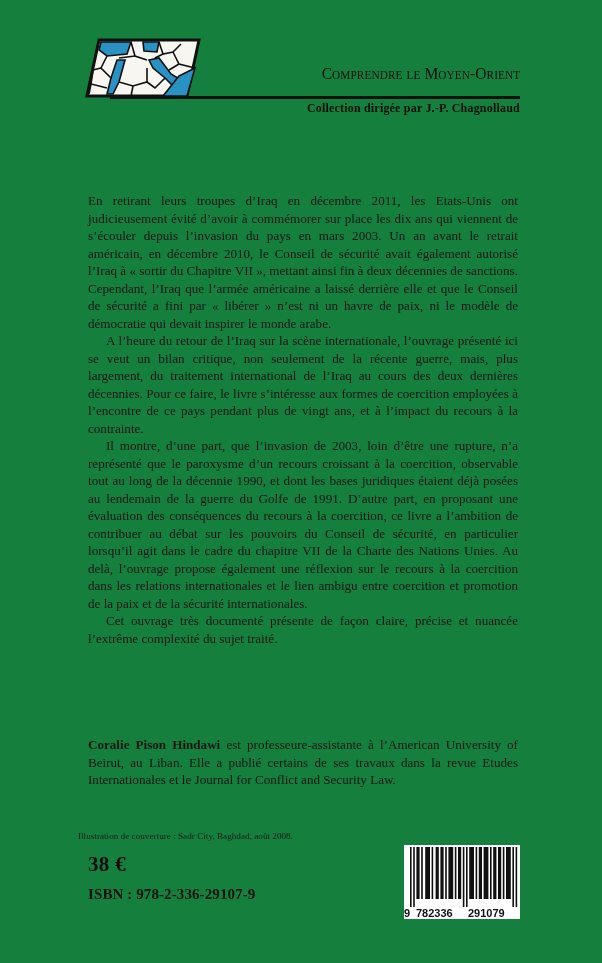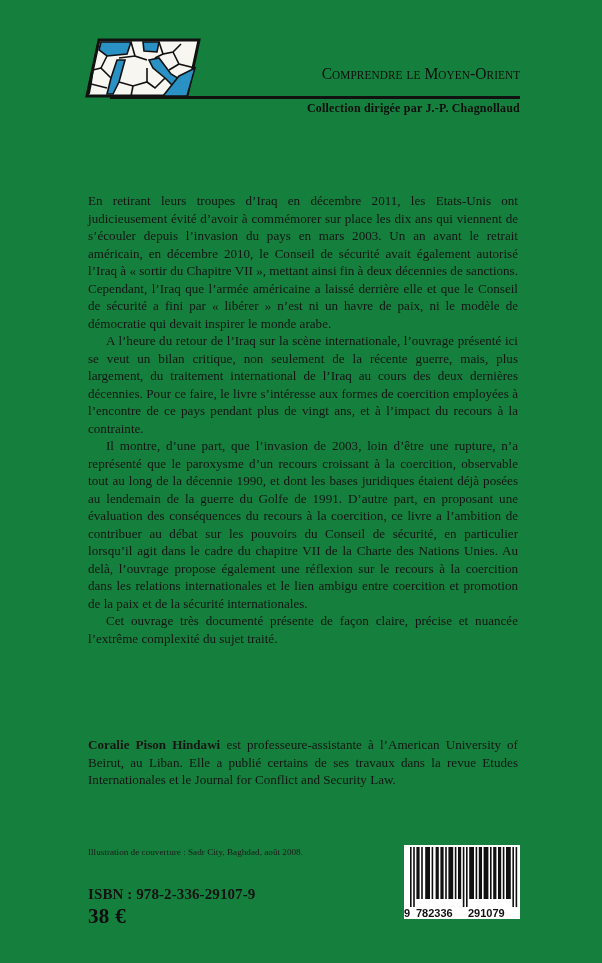--- a/index.html
+++ b/index.html
@@ -114,44 +114,43 @@
   }
   .bio .name {
     font-weight: bold;
   }
   .bio .ital { }
   .bio .rom  { font-style: normal; }
 
   
   .credits {
     position: absolute;
-    left: 88px;
+    left: 78px;
     top: 830px;
     width: 300px;
     font-size: 9.2px;
     line-height: 12.5px;
     color: #1a1a1a;
-    margin-top: 16px;
   }
   .credits div { white-space: nowrap; }
 
   
   .isbn {
     position: absolute;
     left: 88px;
     top: 886px;
     font-size: 15px;
     font-weight: bold;
     color: #121212;
     letter-spacing: 0.1px;
   }
   .price {
     position: absolute;
     left: 88px;
-    top: 904px;
+    top: 852px;
     font-size: 21px;
     font-weight: bold;
     color: #0d0d0d;
     letter-spacing: 0.3px;
   }
 
   
   .barcode {
     position: absolute;
     left: 404px;

